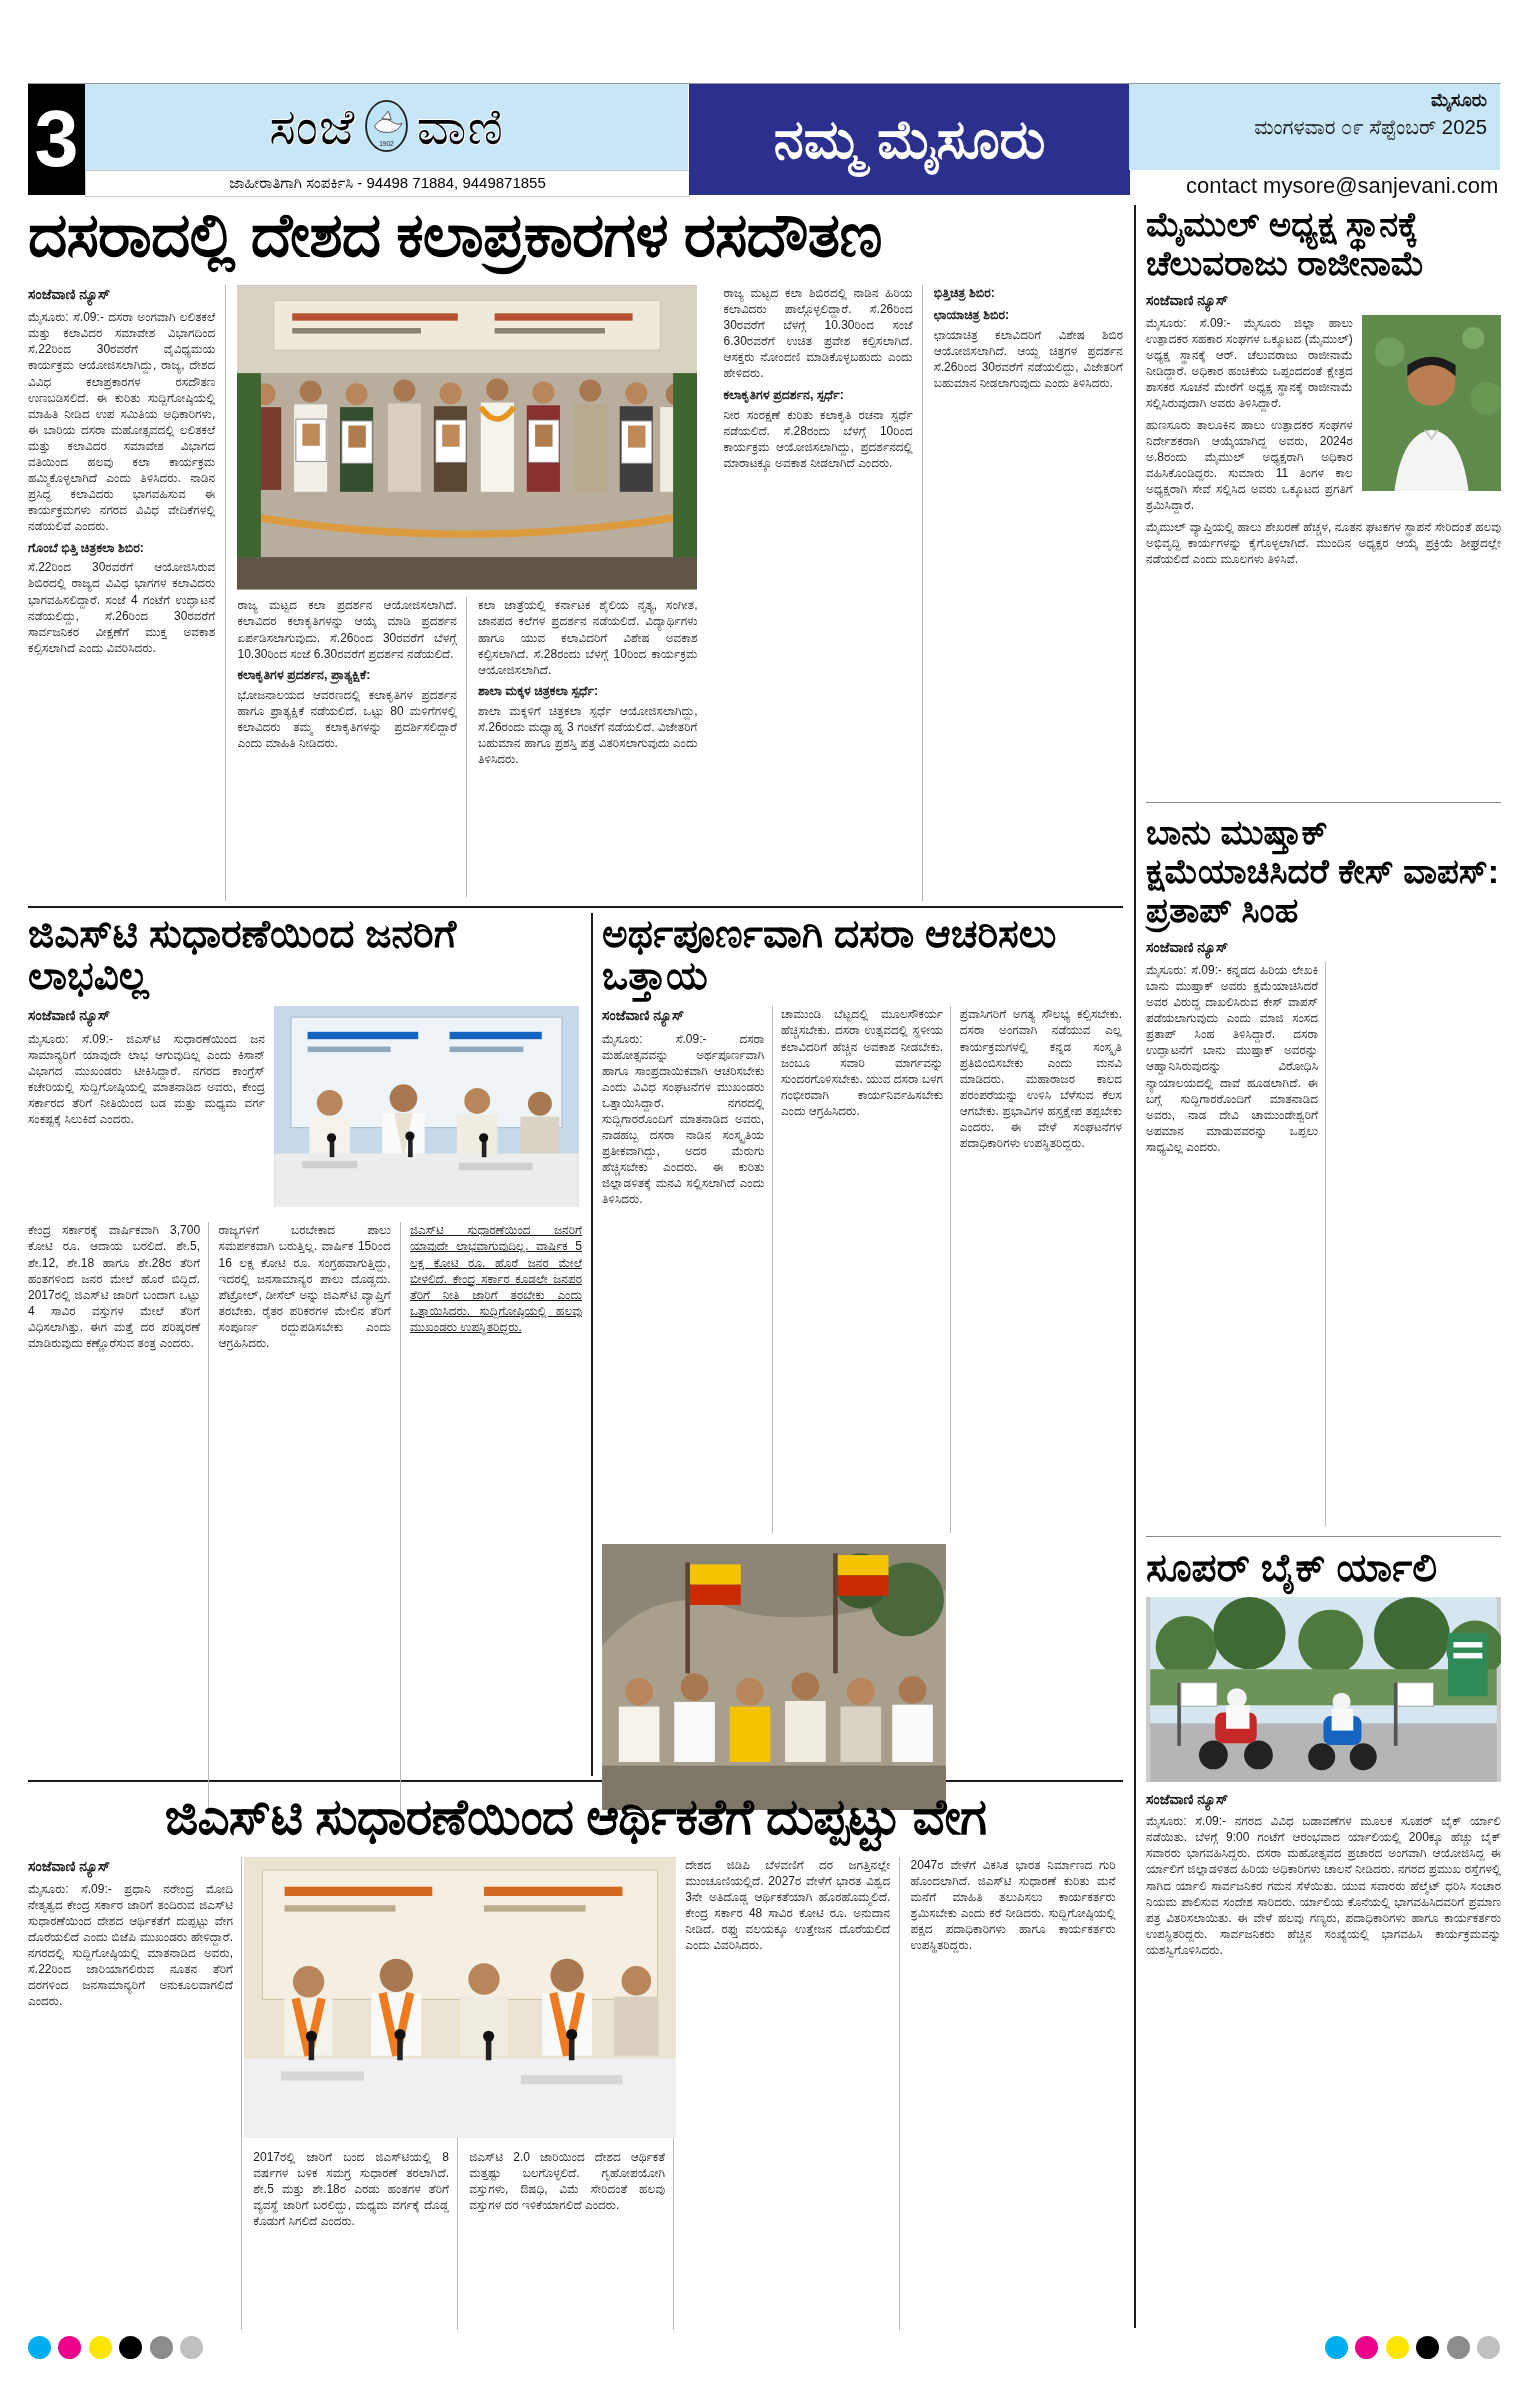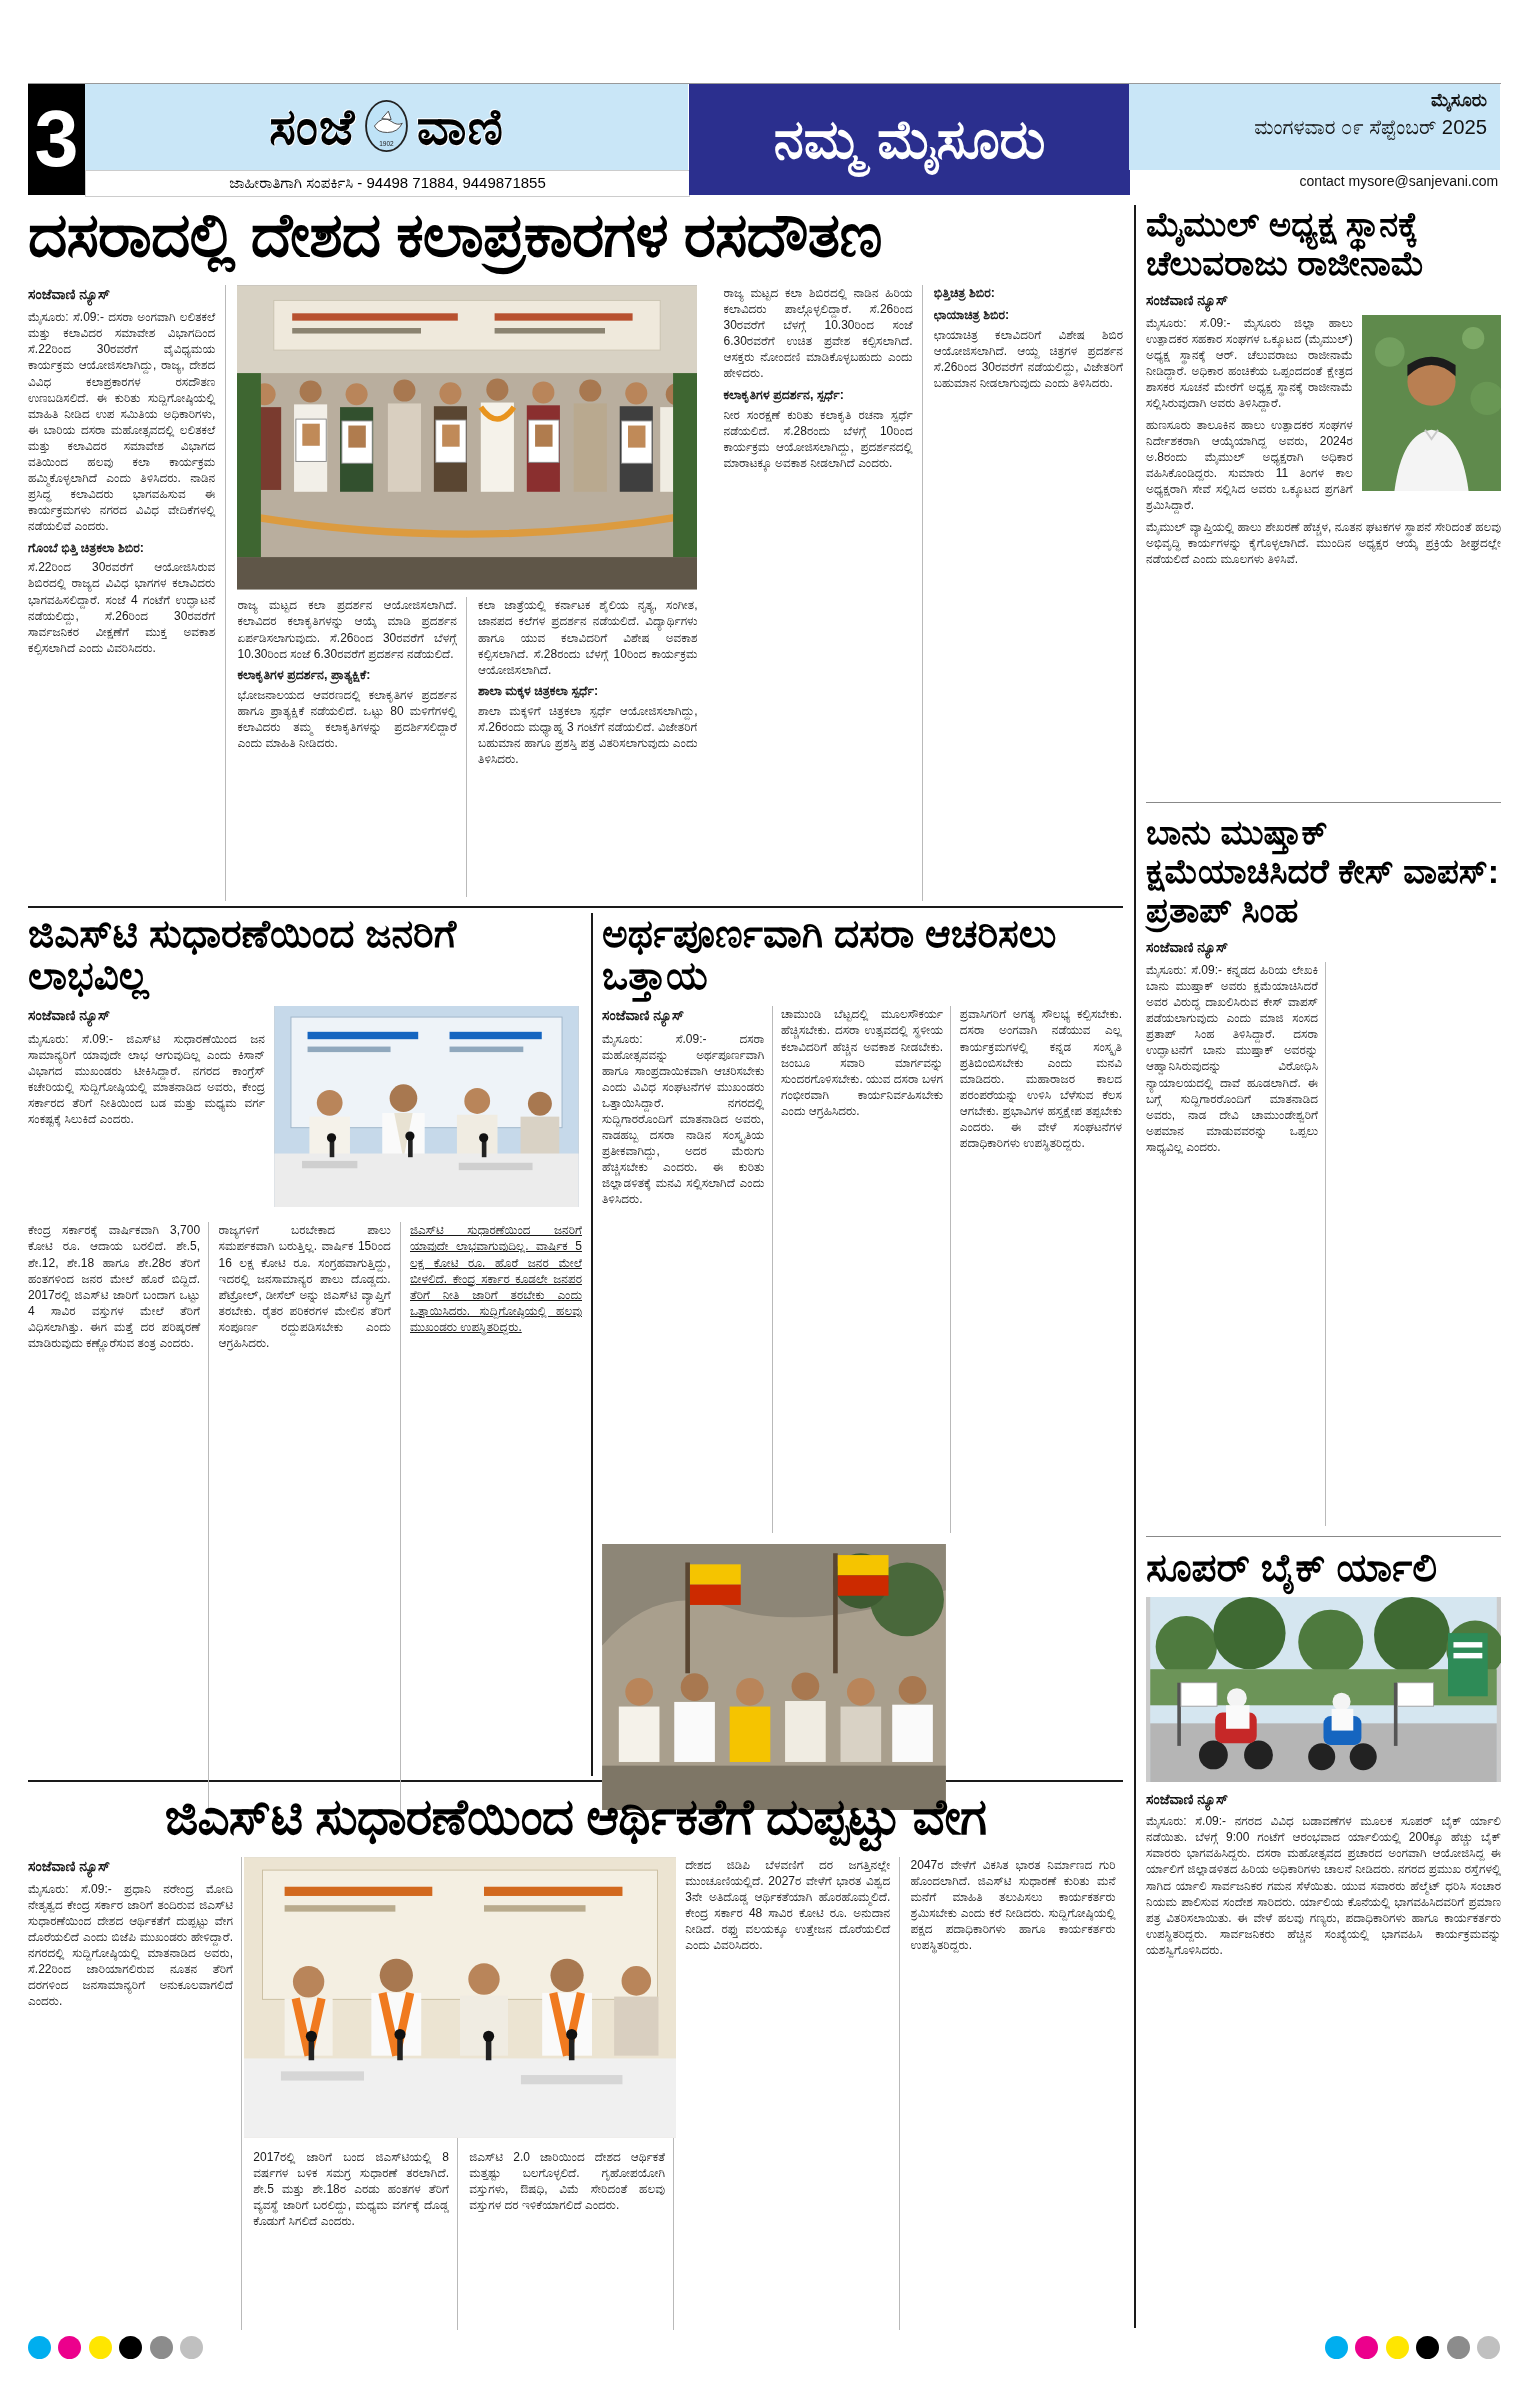--- a/index.html
+++ b/index.html
@@ -12,21 +12,21 @@
   .byline{font-weight:bold;font-size:14px;margin:0 0 5.5px 0;}
   .headline-xl{font-size:61px;font-weight:800;letter-spacing:-0.9px;line-height:1.05;color:#000;}
   .headline-l{font-size:39px;font-weight:800;line-height:1.08;color:#000;}
   .headline-m{font-size:34px;font-weight:800;line-height:1.15;color:#000;}
   .rule-h{background:#1a1a1a;height:1.8px;}
   .rule-v{background:#1a1a1a;width:1.8px;}
   .colrule{border-right:0.9px solid #b9b9b9;}
   .cols{display:flex;}
   .photo{display:block;background:#ccc;}
   .dot{display:inline-block;width:23px;height:23px;border-radius:50%;margin-right:7.4px;}
-  .masthead{font-weight:700;font-size:50px;letter-spacing:0.9px;color:#000;
+  .masthead{font-weight:400;font-size:50px;letter-spacing:0.9px;color:#000;
             text-shadow:0.9px 0.9px 0 #fff,-0.9px -0.9px 0 #fff;}
 </style>
 </head>
 <body>
 
 <div class="page">
 
   <div class="abs" style="left:28px;top:83px;width:1473px;height:111px;border-top:1.8px solid #999;">
     <div class="abs" style="left:0;top:0;width:57px;height:111px;background:#000;color:#fff;font-size:79px;font-weight:bold;text-align:center;line-height:109px;">3</div>
     <div class="abs" style="left:57px;top:0;width:603px;height:86px;background:#c9e6f7;display:flex;align-items:center;justify-content:center;gap:9.2px;">
@@ -40,21 +40,21 @@
         </svg>
       </span>
       <span class="masthead">ವಾಣಿ</span>
     </div>
     <div class="abs" style="left:57px;top:86px;width:603px;height:25px;background:#fff;border:0.9px solid #ccc;text-align:center;font-size:15px;line-height:24px;color:#000;">ಜಾಹೀರಾತಿಗಾಗಿ ಸಂಪರ್ಕಿಸಿ - 94498 71884, 9449871855</div>
     <div class="abs" style="left:661px;top:0;width:441px;height:111px;background:#2b2f8e;color:#fff;display:flex;align-items:center;justify-content:center;font-size:54px;font-weight:800;">ನಮ್ಮ ಮೈಸೂರು</div>
     <div class="abs" style="left:1101px;top:0;width:371px;height:86px;background:#c9e6f7;text-align:right;padding:5.5px 13px 0 0;box-sizing:border-box;">
       <div style="font-size:18px;font-weight:800;">ಮೈಸೂರು</div>
       <div style="font-size:20.3px;margin-top:5.5px;padding-left:19px;">ಮಂಗಳವಾರ ೦೯ ಸೆಪ್ಟೆಂಬರ್ 2025</div>
     </div>
-    <div class="abs" style="left:1101px;top:89px;width:371px;text-align:right;font-size:14px;padding-right:1.8px;box-sizing:border-box;">contact mysore@sanjevani.com</div>
+    <div class="abs" style="left:1101px;top:89px;width:371px;text-align:right;font-size:22px;padding-right:1.8px;box-sizing:border-box;">contact mysore@sanjevani.com</div>
   </div>
 
   <div class="abs" style="left:28px;top:203px;width:1095px;">
     <div class="headline-xl">ದಸರಾದಲ್ಲಿ ದೇಶದ ಕಲಾಪ್ರಕಾರಗಳ ರಸದೌತಣ</div>
   </div>
   <div class="abs cols" style="left:28px;top:285px;width:1095px;height:616px;">
     <div class="bodytext colrule" style="width:199px;padding-right:10.2px;">
       <div class="byline">ಸಂಜೆವಾಣಿ ನ್ಯೂಸ್</div>
       <p>ಮೈಸೂರು: ಸೆ.09:- ದಸರಾ ಅಂಗವಾಗಿ ಲಲಿತಕಲೆ ಮತ್ತು ಕಲಾವಿದರ ಸಮಾವೇಶ ವಿಭಾಗದಿಂದ ಸೆ.22ರಿಂದ 30ರವರೆಗೆ ವೈವಿಧ್ಯಮಯ ಕಾರ್ಯಕ್ರಮ ಆಯೋಜಿಸಲಾಗಿದ್ದು, ರಾಜ್ಯ, ದೇಶದ ವಿವಿಧ ಕಲಾಪ್ರಕಾರಗಳ ರಸದೌತಣ ಉಣಬಡಿಸಲಿದೆ. ಈ ಕುರಿತು ಸುದ್ದಿಗೋಷ್ಠಿಯಲ್ಲಿ ಮಾಹಿತಿ ನೀಡಿದ ಉಪ ಸಮಿತಿಯ ಅಧಿಕಾರಿಗಳು, ಈ ಬಾರಿಯ ದಸರಾ ಮಹೋತ್ಸವದಲ್ಲಿ ಲಲಿತಕಲೆ ಮತ್ತು ಕಲಾವಿದರ ಸಮಾವೇಶ ವಿಭಾಗದ ವತಿಯಿಂದ ಹಲವು ಕಲಾ ಕಾರ್ಯಕ್ರಮ ಹಮ್ಮಿಕೊಳ್ಳಲಾಗಿದೆ ಎಂದು ತಿಳಿಸಿದರು. ನಾಡಿನ ಪ್ರಸಿದ್ಧ ಕಲಾವಿದರು ಭಾಗವಹಿಸುವ ಈ ಕಾರ್ಯಕ್ರಮಗಳು ನಗರದ ವಿವಿಧ ವೇದಿಕೆಗಳಲ್ಲಿ ನಡೆಯಲಿವೆ ಎಂದರು.</p>
       <div class="subhead">ಗೊಂಬೆ ಭಿತ್ತಿ ಚಿತ್ರಕಲಾ ಶಿಬಿರ:</div>

